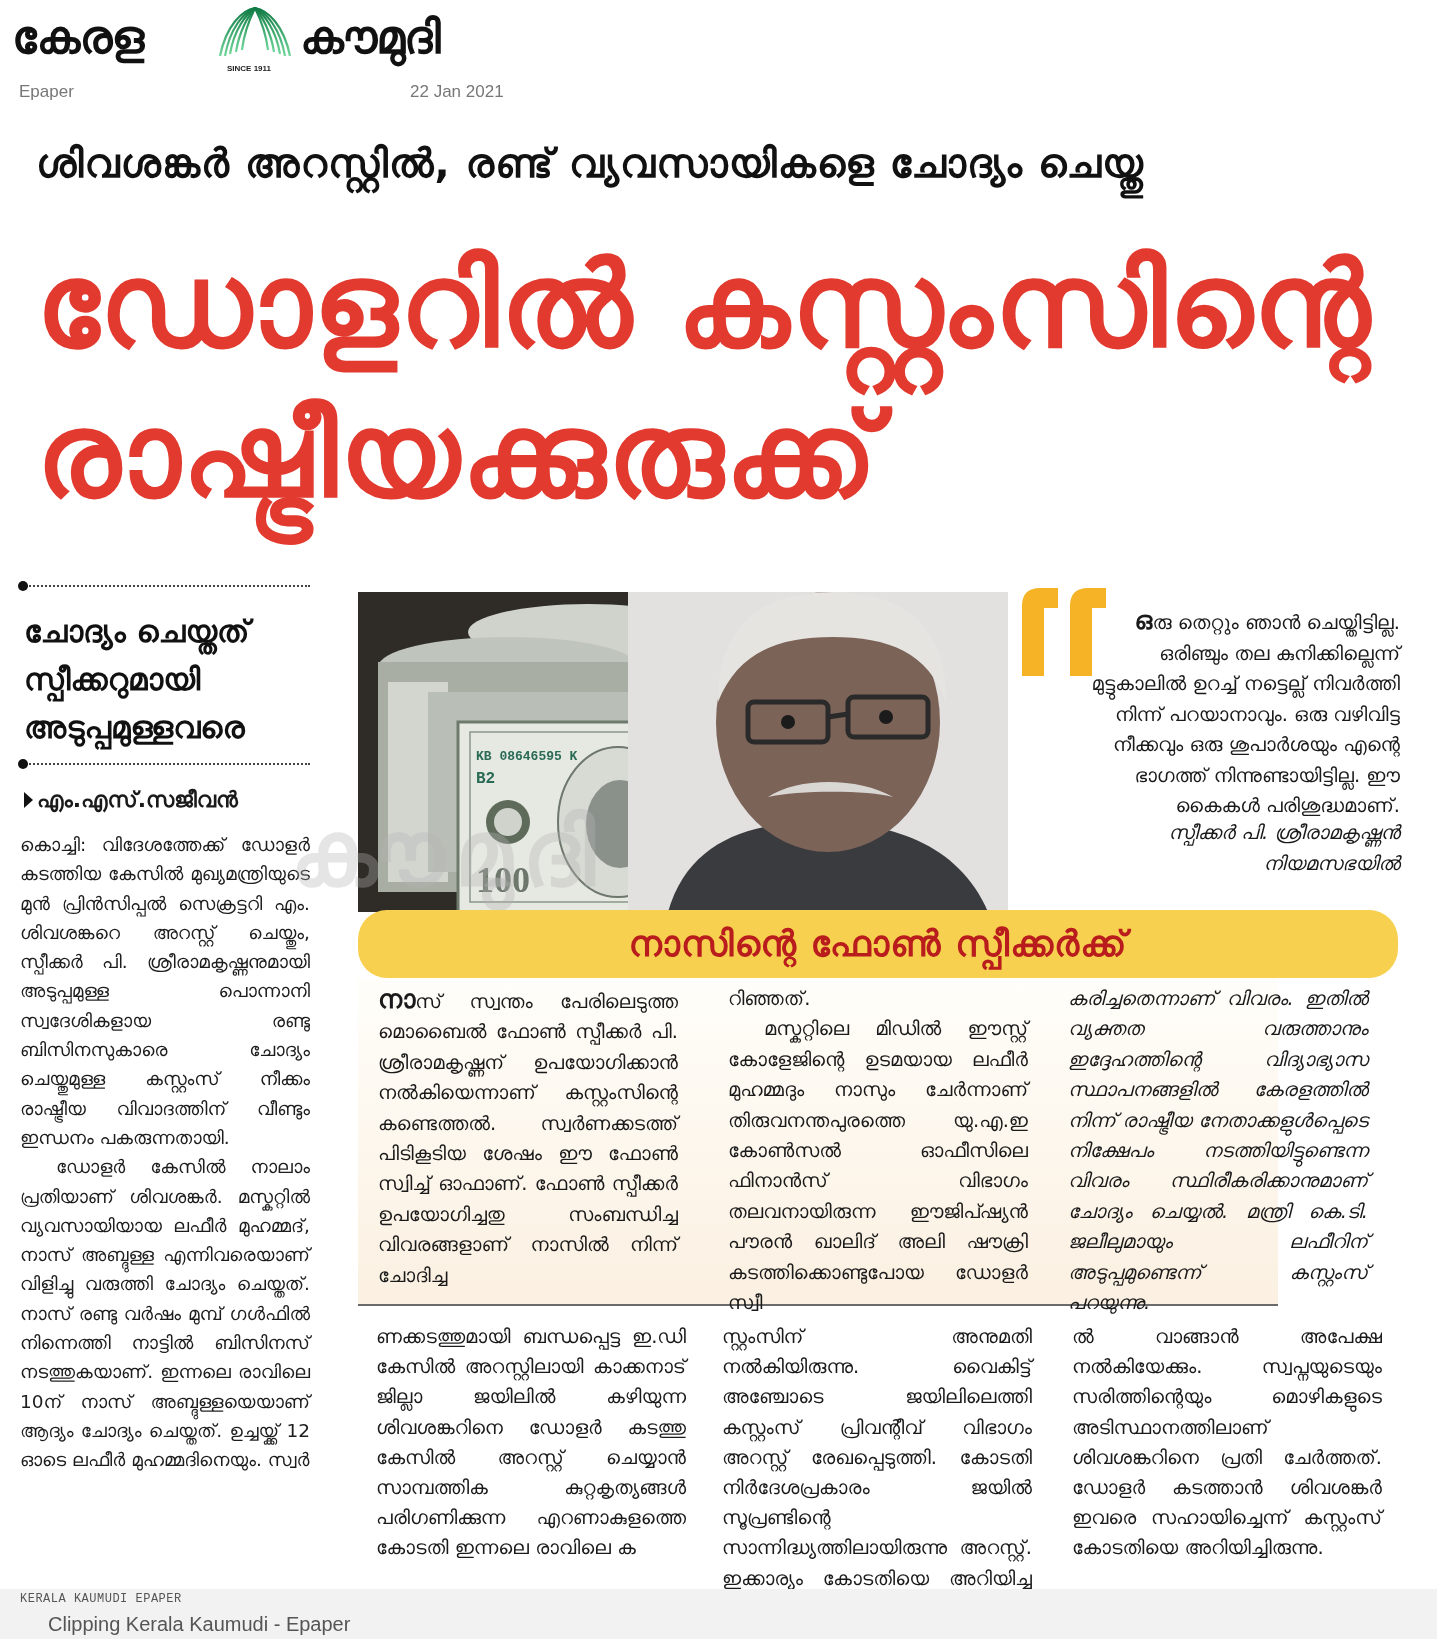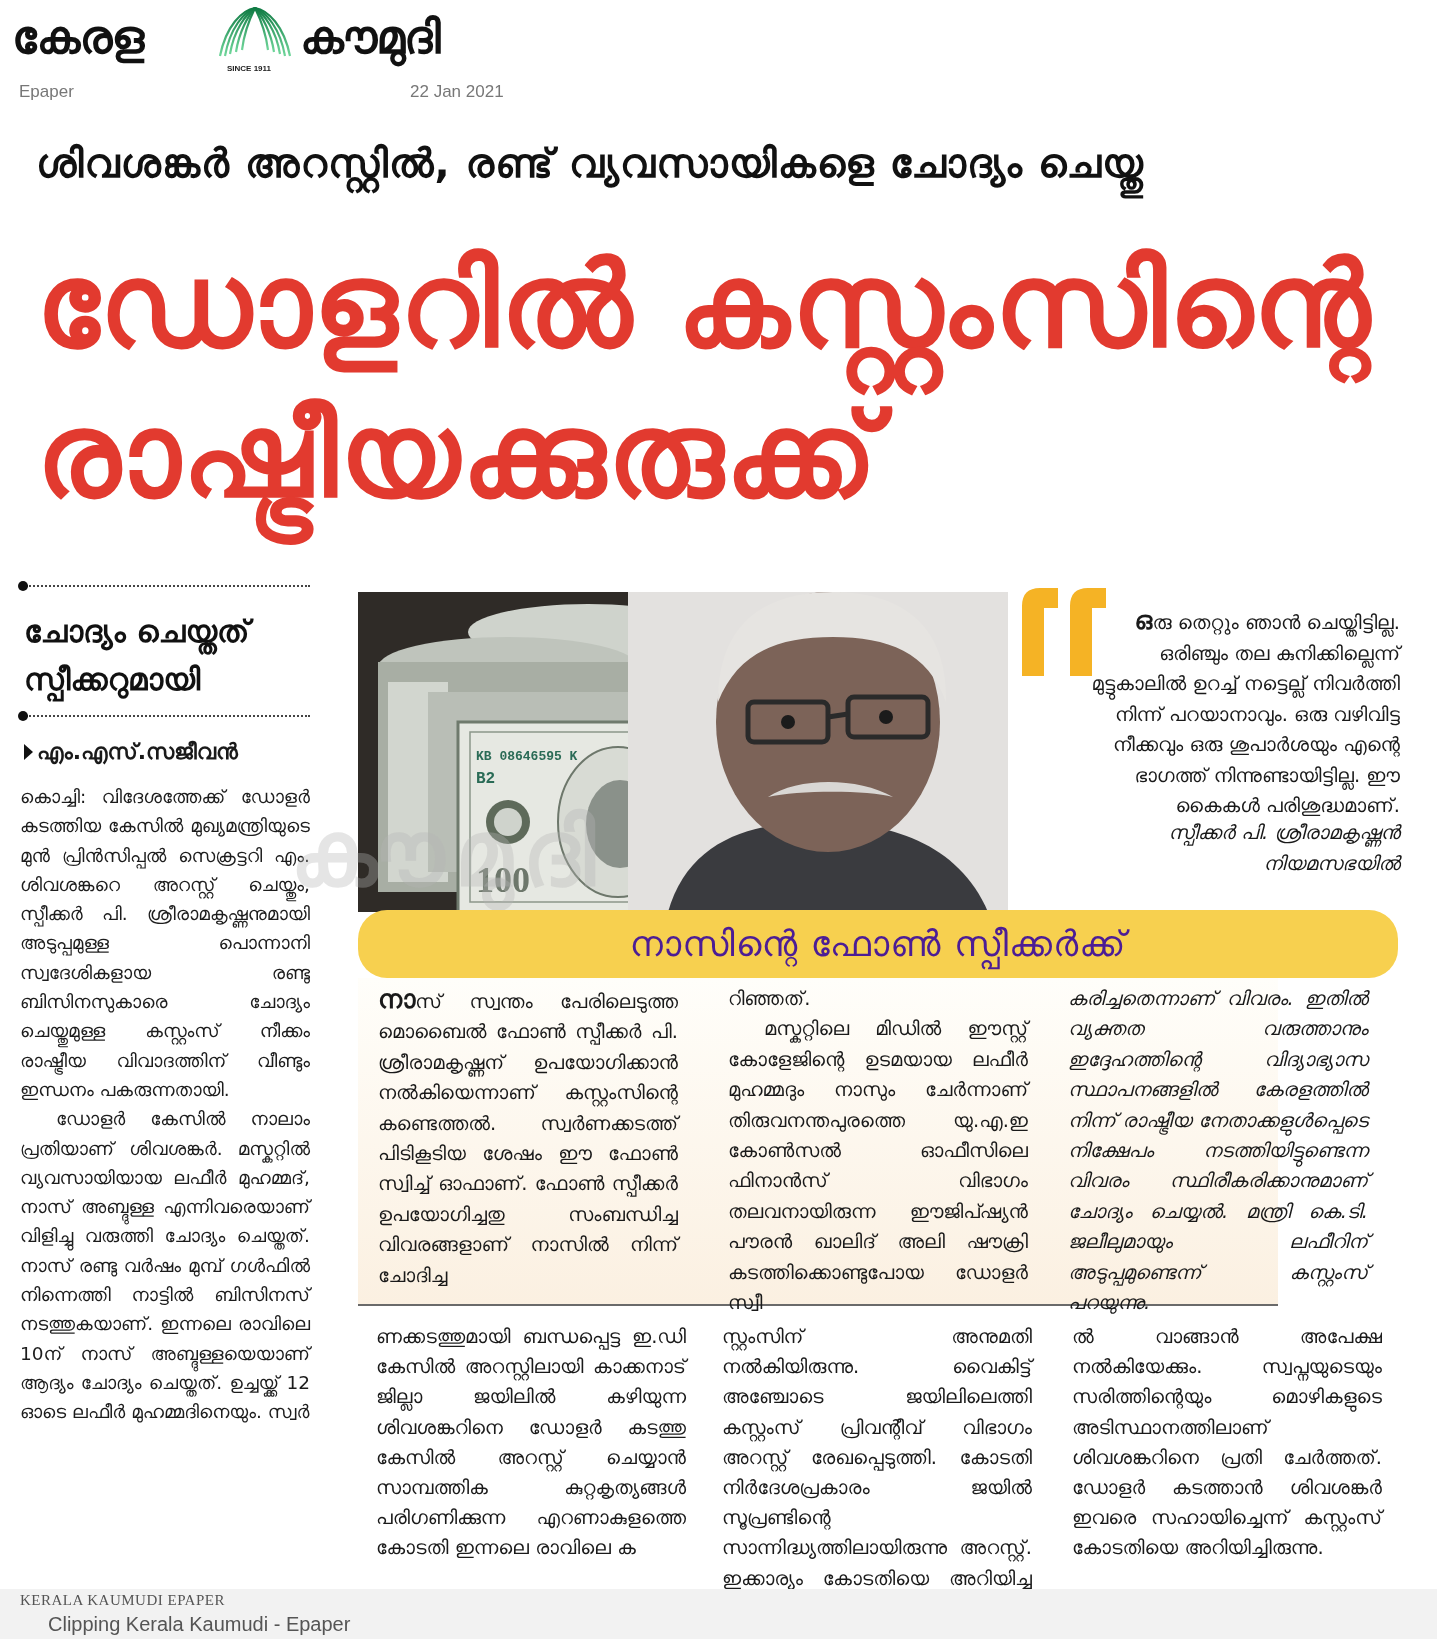--- a/index.html
+++ b/index.html
@@ -41,34 +41,34 @@
   
   .quote-mark { position: absolute; left: 1018px; top: 586px; width: 94px; height: 100px; }
   .quote-text { position: absolute; left: 1060px; top: 606px; width: 340px; font-size: 19.5px; line-height: 30.5px; text-align: right; color: #1a1a1a; }
   .quote-text .q-first { font-weight: 900; font-size: 25px; }
   .quote-attr { position: absolute; left: 1060px; top: 818px; width: 340px; text-align: right; font-size: 19.5px; line-height: 30.5px; font-style: italic; color: #1a1a1a; }
 
   
   .watermark { position: absolute; left: 290px; top: 800px; font-size: 92px; font-weight: 900; color: rgba(180,180,180,0.35); letter-spacing: 10px; white-space: nowrap; pointer-events: none; }
 
   
-  .ybar { position: absolute; left: 358px; top: 910px; width: 1040px; height: 68px; background: #f7d04f; display: flex; align-items: center; justify-content: center; font-size: 36px; font-weight: 400; color: #4c1d95; letter-spacing: 1px; border-radius: 29px; }
+  .ybar { position: absolute; left: 358px; top: 910px; width: 1040px; height: 68px; background: #f7d04f; display: flex; align-items: center; justify-content: center; font-size: 36px; font-weight: 700; color: #b91c1c; letter-spacing: 1px; border-radius: 29px; }
 
   
   .box { position: absolute; left: 358px; top: 978px; width: 920px; height: 328px; background: linear-gradient(180deg, #fffefa 0%, #fbf0e1 100%); border-bottom: 2px solid #6a6a6a; }
   .col { position: absolute; width: 300px; font-size: 19.5px; line-height: 30.4px; text-align: justify; color: #1a1a1a; }
   .col p { margin: 0; }
   .dropcap { font-weight: 900; font-size: 26px; }
 
   
   .lower { position: absolute; top: 1322px; width: 310px; font-size: 19.5px; line-height: 30.2px; text-align: justify; color: #1a1a1a; }
 
   
   .footer { position: absolute; left: 0; top: 1589px; width: 1437px; height: 50px; background: #f2f2f2; }
-  .footer .f1 { position: absolute; left: 20px; top: 3px; font-family: Liberation Serif, serif; font-size: 15px; color: #555; letter-spacing: 0.5px; }
+  .footer .f1 { position: absolute; left: 20px; top: 3px; font-family: Liberation Mono, monospace; font-size: 12px; color: #555; letter-spacing: 0.5px; }
   .footer .f2 { position: absolute; left: 20px; top: 24px; font-family: "Liberation Sans", sans-serif; font-size: 20px; color: #555; margin-left: 28px; }
 </style>
 </head>
 <body>
 
 <header class="masthead">
   <span class="mast-left">കേരള</span>
   <svg class="mast-logo" viewBox="0 0 86 70">
     <defs>
       <linearGradient id="lg" x1="0" y1="0" x2="0" y2="1">
@@ -99,20 +99,21 @@
 <h1 class="headline">
   <div>ഡോളറിൽ കസ്റ്റംസിന്റെ</div>
   <div>രാഷ്ട്രീയക്കുരുക്ക്</div>
 </h1>
 
 <aside class="left-col">
   <div class="dotted"></div>
   <h2 class="sub-head">
     <div>ചോദ്യം ചെയ്തത്</div>
     <div>സ്പീക്കറുമായി</div>
+    <div>അടുപ്പമുള്ളവരെ</div>
   </h2>
   <div class="dotted"></div>
   <div class="byline">
     <span class="tri"></span>
     <span>എം.എസ്.സജീവൻ</span>
   </div>
   <div class="body-text">
     <p>കൊച്ചി: വിദേശത്തേക്ക് ഡോളർ കടത്തിയ കേസിൽ മുഖ്യമന്ത്രിയുടെ മുൻ പ്രിൻസിപ്പൽ സെക്രട്ടറി എം. ശിവശങ്കറെ അറസ്റ്റ് ചെയ്തും, സ്പീക്കർ പി. ശ്രീരാമകൃഷ്ണനുമായി അടുപ്പമുള്ള പൊന്നാനി സ്വദേശികളായ രണ്ടു ബിസിനസുകാരെ ചോദ്യം ചെയ്തുമുള്ള കസ്റ്റംസ് നീക്കം രാഷ്ട്രീയ വിവാദത്തിന് വീണ്ടും ഇന്ധനം പകരുന്നതായി.</p>
     <p class="indent">ഡോളർ കേസിൽ നാലാം പ്രതിയാണ് ശിവശങ്കർ. മസ്കറ്റിൽ വ്യവസായിയായ ലഫീർ മുഹമ്മദ്, നാസ് അബ്ദുള്ള എന്നിവരെയാണ് വിളിച്ചു വരുത്തി ചോദ്യം ചെയ്തത്. നാസ് രണ്ടു വർഷം മുമ്പ് ഗൾഫിൽ നിന്നെത്തി നാട്ടിൽ ബിസിനസ് നടത്തുകയാണ്. ഇന്നലെ രാവിലെ 10ന് നാസ് അബ്ദുള്ളയെയാണ് ആദ്യം ചോദ്യം ചെയ്തത്. ഉച്ചയ്ക്ക് 12 ഓടെ ലഫീർ മുഹമ്മദിനെയും. സ്വർ</p>
   </div>

